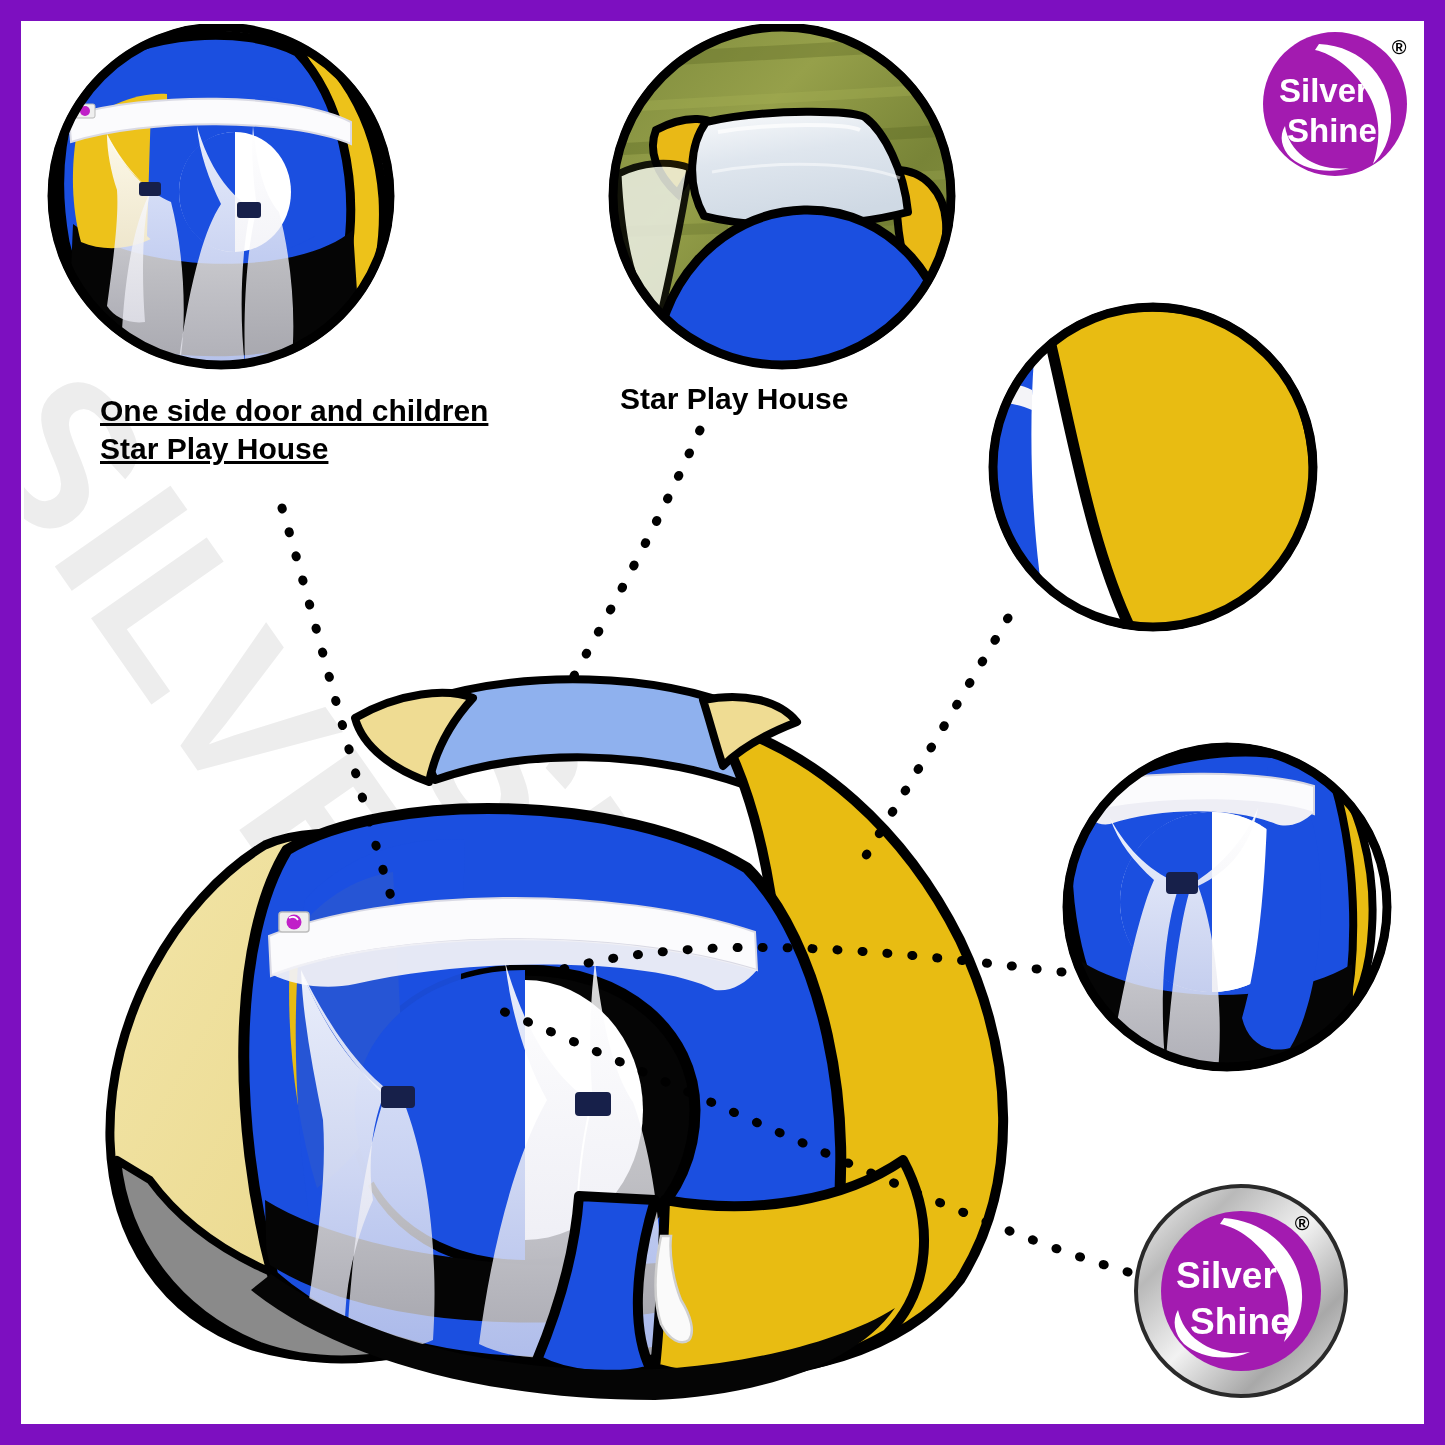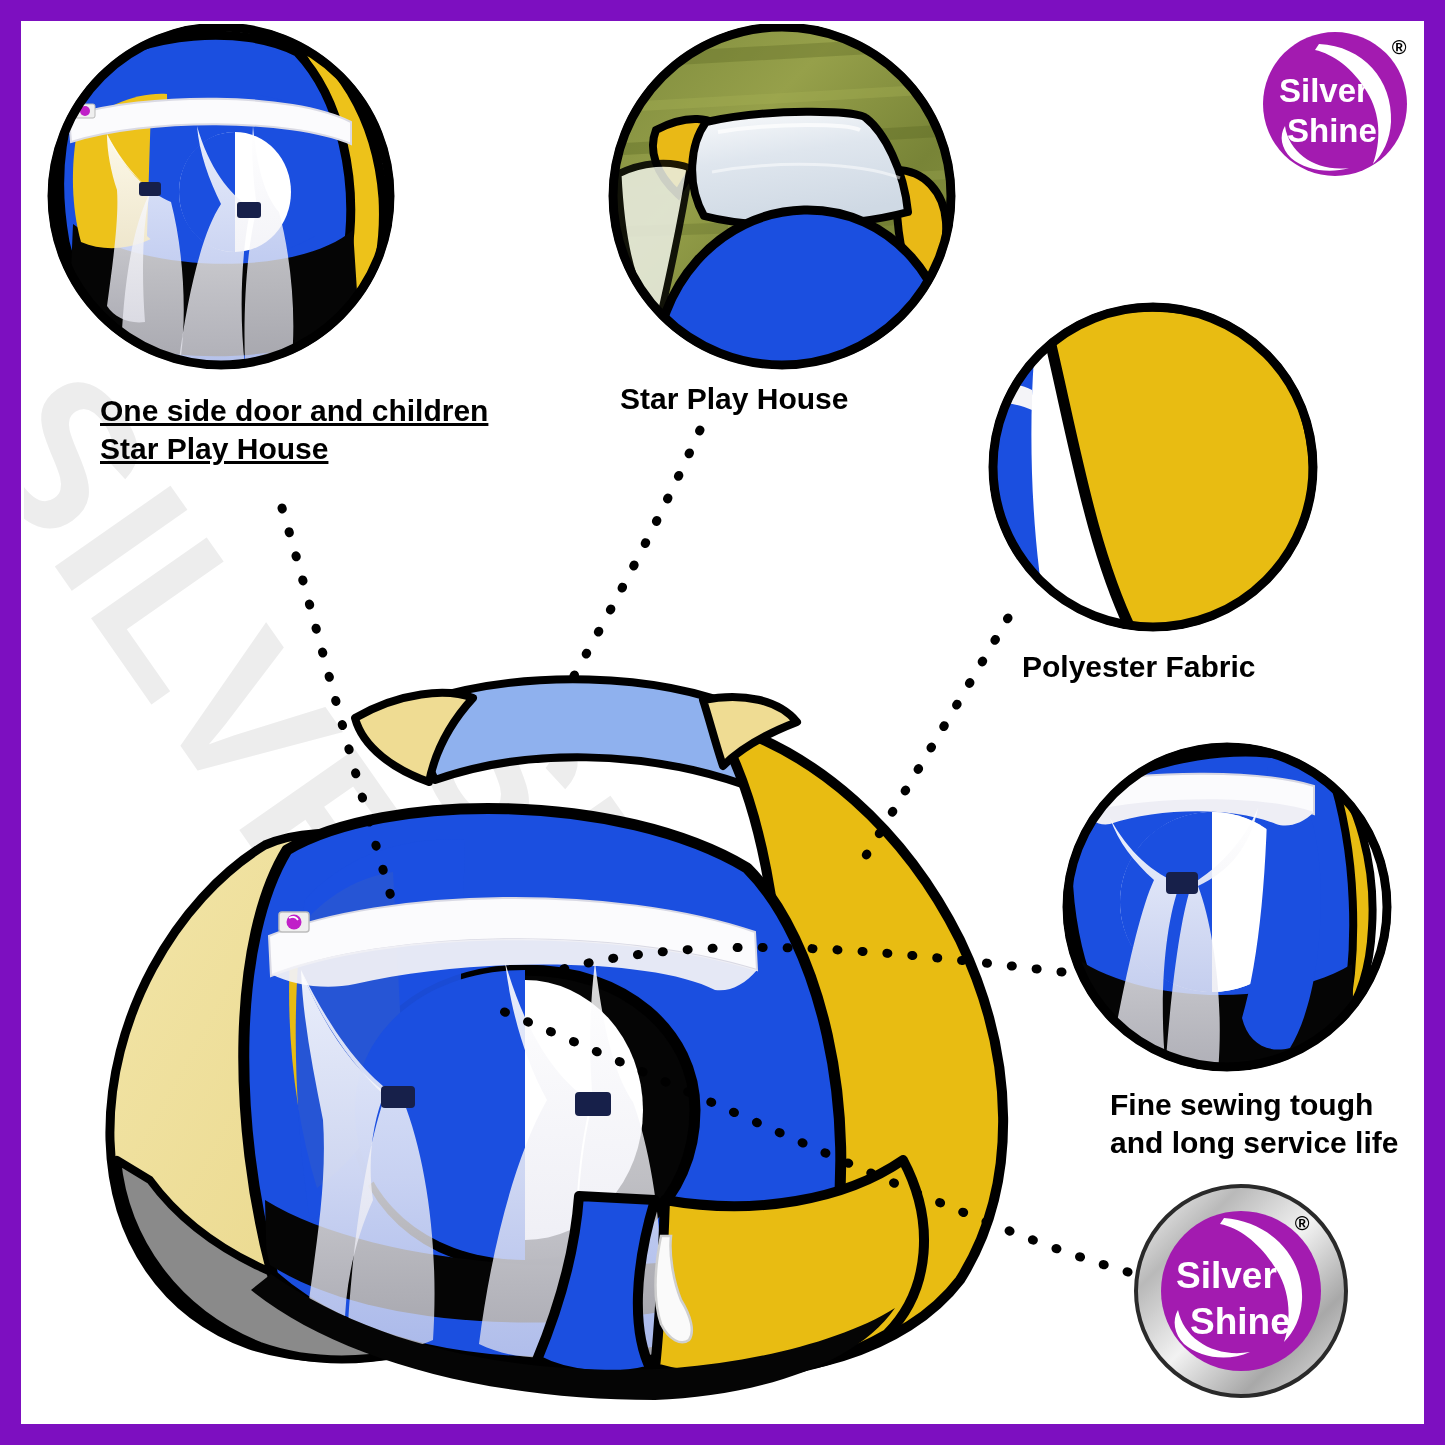--- a/index.html
+++ b/index.html
@@ -438,21 +438,18 @@
       <text x="58" y="152" font-family="Liberation Sans, sans-serif" font-size="37" font-weight="bold" fill="#ffffff">Shine</text>
       <text x="170" y="48" font-family="Liberation Sans, sans-serif" font-size="20" font-weight="bold" fill="#000000" text-anchor="middle">®</text>
     </svg>
   </div>
 
   <div class="label" style="left:100px; top:392px; width:420px; font-size:30px;text-decoration:underline;">One side door and children
 Star Play House</div>
 
   <div class="label" style="left:620px; top:380px; width:320px; font-size:30px;">Star Play House</div>
 
-  <div class="label" style="left:1022px; top:648px; width:330px; font-size:30px;">Polyester Fabric</div>
-
-  <div class="label" style="left:1110px; top:1086px; width:320px; font-size:30px;">Fine sewing tough
-and long service life</div>
+
 
   <div class="frame"></div>
   <div class="frame-inner"></div>
 
 </div>
 
 </body></html>

